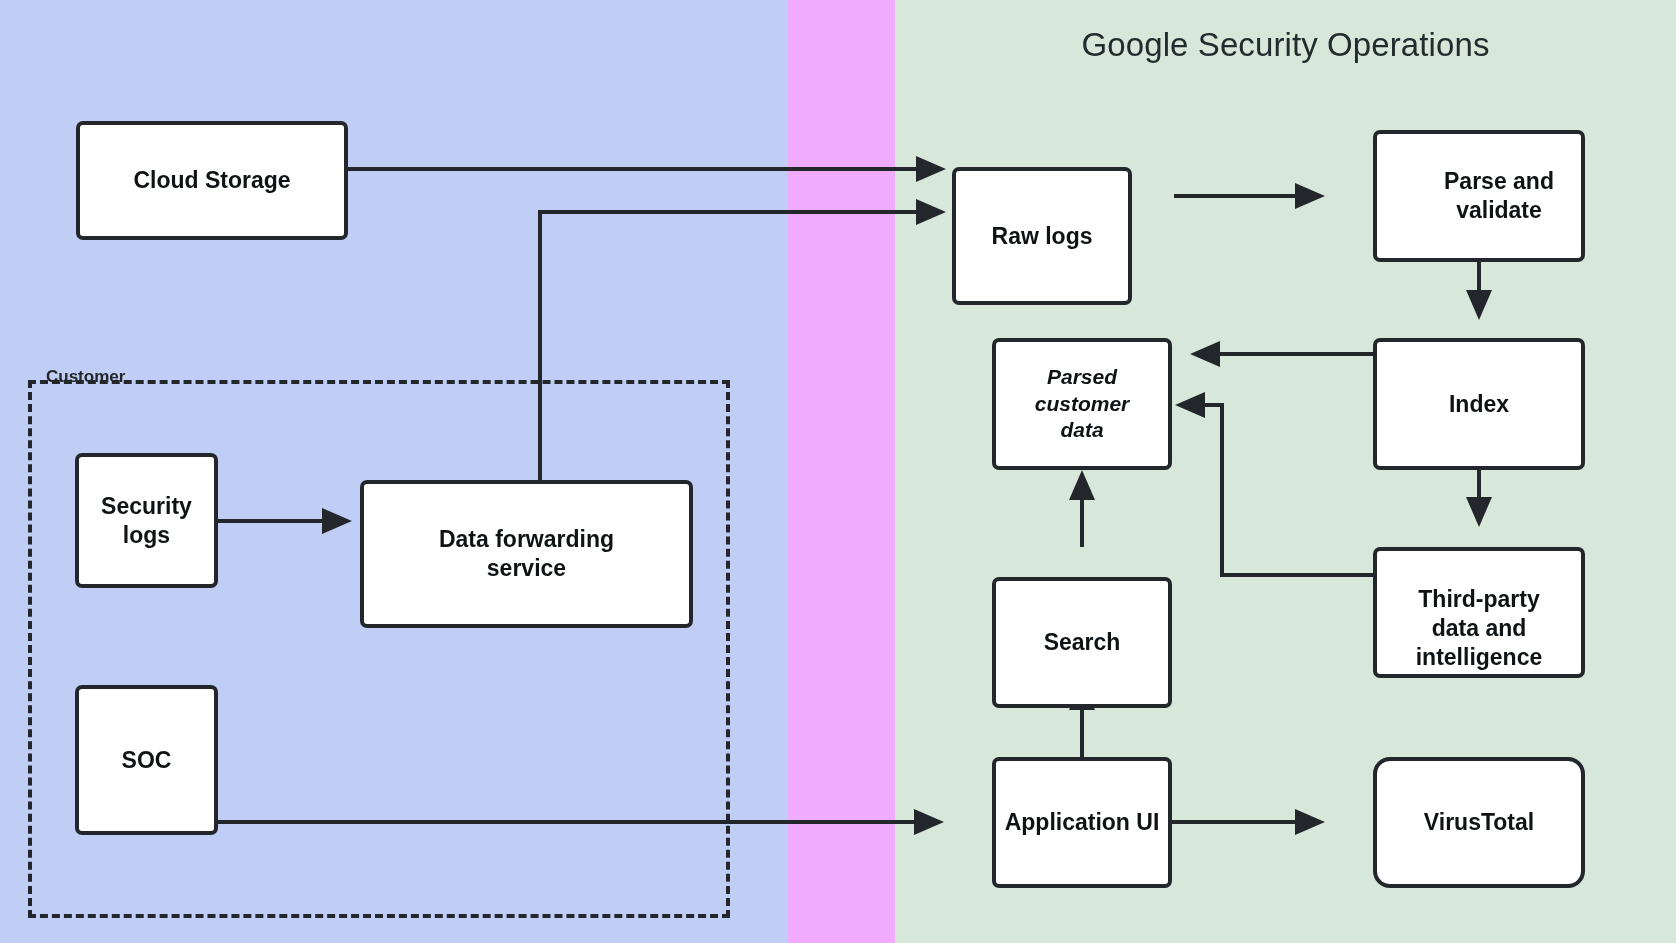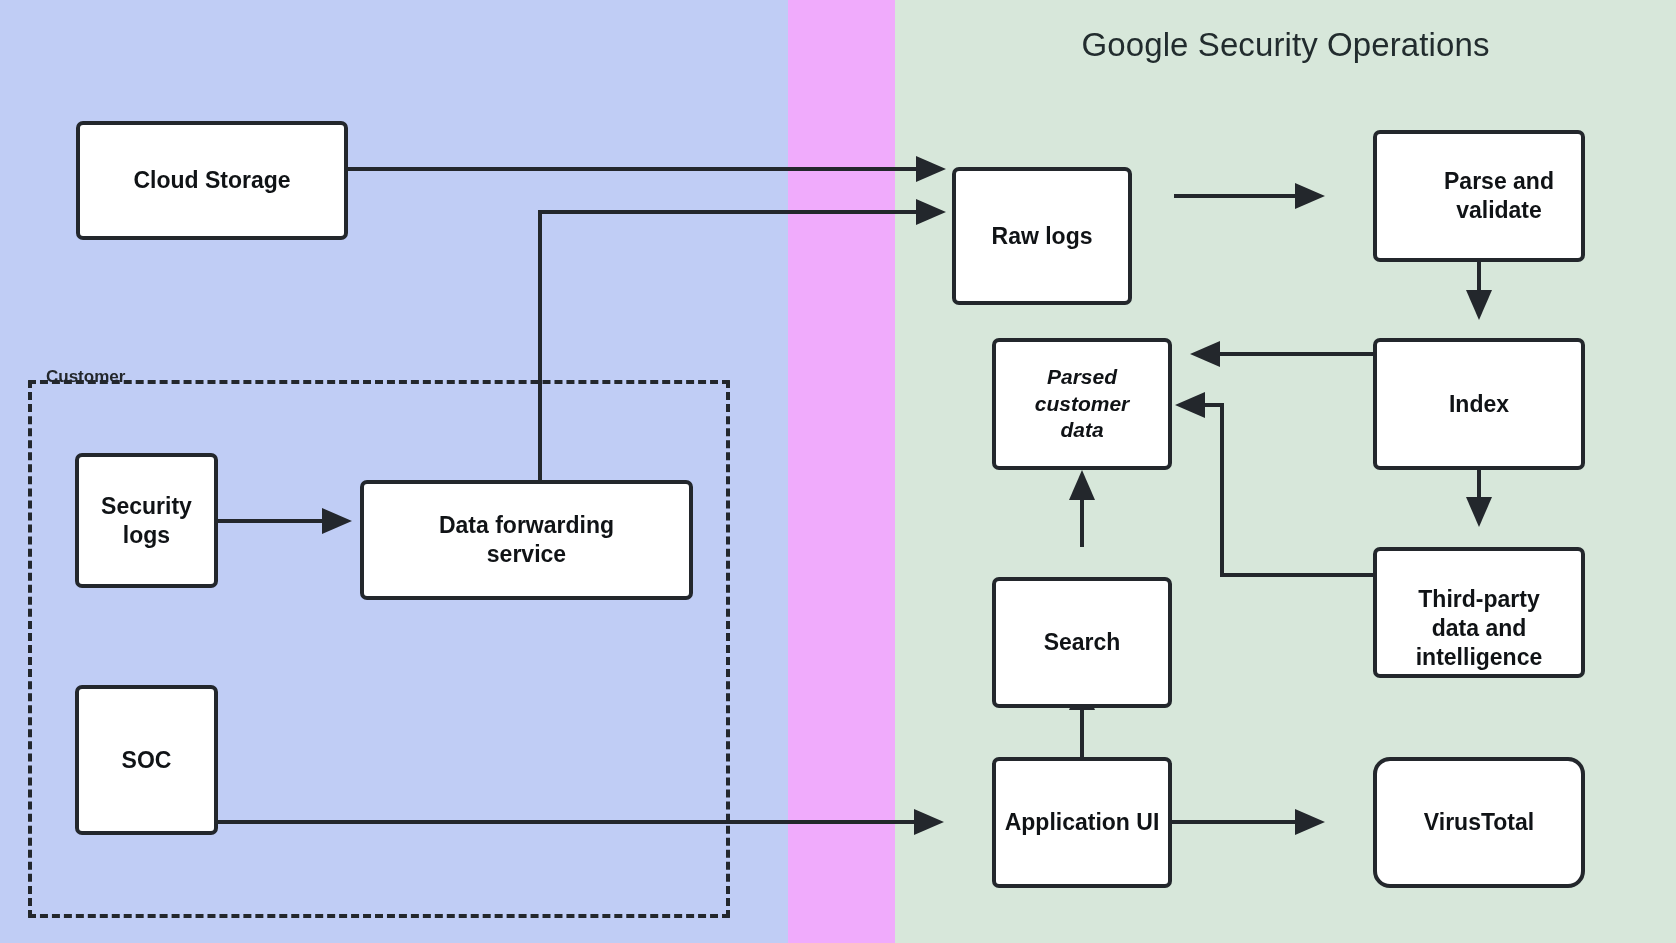--- a/index.html
+++ b/index.html
@@ -83,21 +83,21 @@
     font-weight: bold;
     color: #101316;
     line-height: 1.26;
     padding: 2px 6px;
   }
 
   
   #node-cloud-storage   { left: 76px;  top: 121px; width: 272px; height: 119px; font-size: 23px; }
   #node-security-logs   { left: 75px;  top: 453px; width: 143px; height: 135px; font-size: 23px; }
   #node-soc             { left: 75px;  top: 685px; width: 143px; height: 150px; font-size: 23px; }
-  #node-data-forwarding { left: 360px; top: 480px; width: 333px; height: 120px; font-size: 23px; }
+  #node-data-forwarding { left: 360px; top: 480px; width: 333px; height: 148px; font-size: 23px; }
 
   
   #node-raw-logs        { left: 952px;  top: 131px; width: 180px; height: 138px; font-size: 23px; margin-top: 36px; }
   #node-parse-validate  { left: 1373px; top: 130px; width: 212px; height: 132px; font-size: 23px; padding-left: 46px; }
   #node-parsed-data     { left: 992px;  top: 338px; width: 180px; height: 132px; font-size: 21px; font-style: italic; }
   #node-index           { left: 1373px; top: 338px; width: 212px; height: 132px; font-size: 23px; }
   #node-search          { left: 992px;  top: 577px; width: 180px; height: 131px; font-size: 23px; }
   #node-third-party     { left: 1373px; top: 547px; width: 212px; height: 131px; font-size: 23px; align-items: flex-end; }
   #node-application-ui  { left: 992px;  top: 757px; width: 180px; height: 131px; font-size: 23px; }
   #node-virustotal      { left: 1373px; top: 757px; width: 212px; height: 131px; font-size: 23px; border-radius: 17px; }

